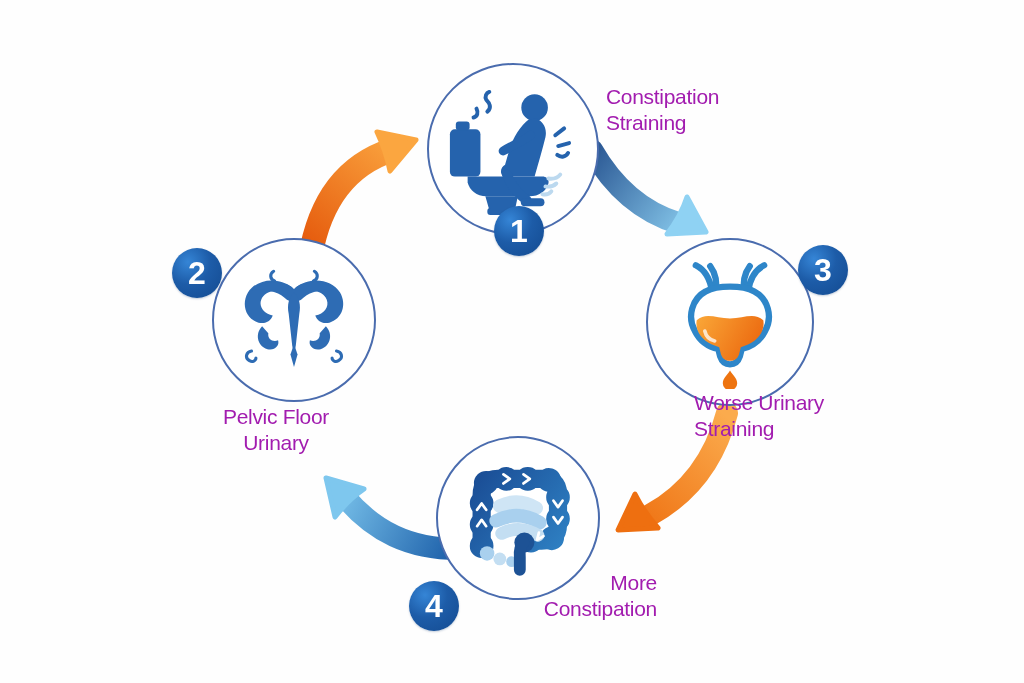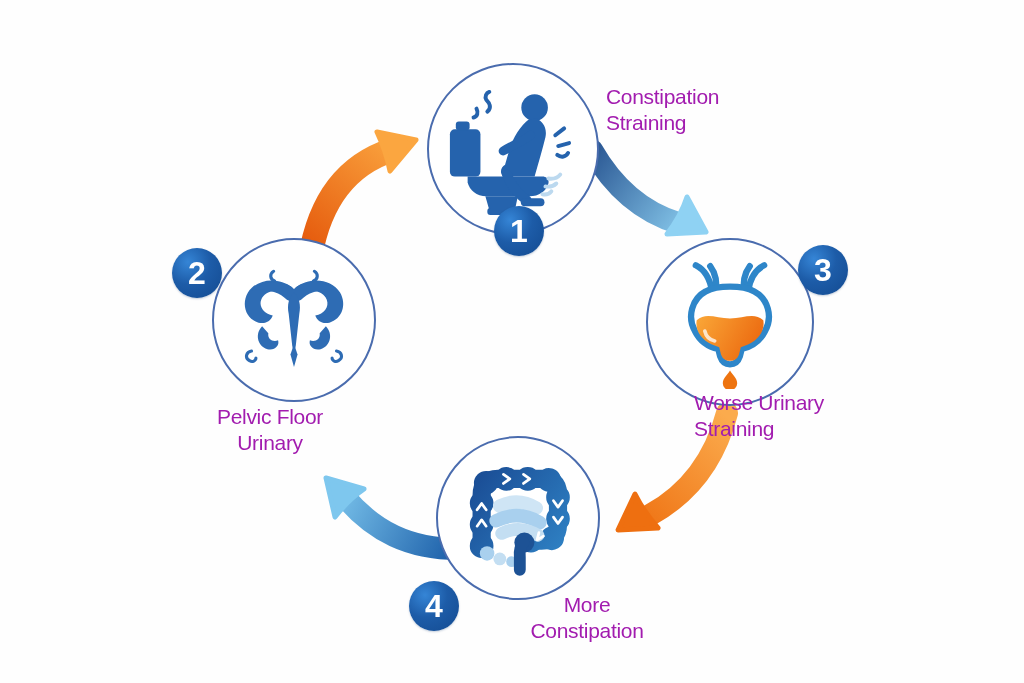--- a/index.html
+++ b/index.html
@@ -26,23 +26,23 @@
   }
   .badge-1{left:494px;top:206px;}
   .badge-2{left:172px;top:248px;}
   .badge-3{left:798px;top:245px;}
   .badge-4{left:409px;top:581px;}
   .label{
     position:absolute;color:#a21caf;font-size:21px;font-weight:400;
     line-height:1.26;letter-spacing:-0.3px;white-space:nowrap;
   }
   .label-1{left:606px;top:84px;text-align:left;}
-  .label-2{left:166px;top:404px;width:208px;text-align:center;}
+  .label-2{left:172px;top:404px;width:208px;text-align:center;}
   .label-3{left:694px;top:390px;text-align:left;}
-  .label-4{left:485px;top:570px;width:204px;text-align:center;margin-top:22px;}
+  .label-4{left:453px;top:570px;width:204px;text-align:right;}
 </style>
 </head>
 <body>
 
 <div class="canvas">
 
   <svg class="arrows" width="1024" height="683" viewBox="0 0 1024 683">
     <defs>
       <linearGradient id="gA" gradientUnits="userSpaceOnUse" x1="310" y1="258" x2="404" y2="142">
         <stop offset="0" stop-color="#e4560a"></stop>

